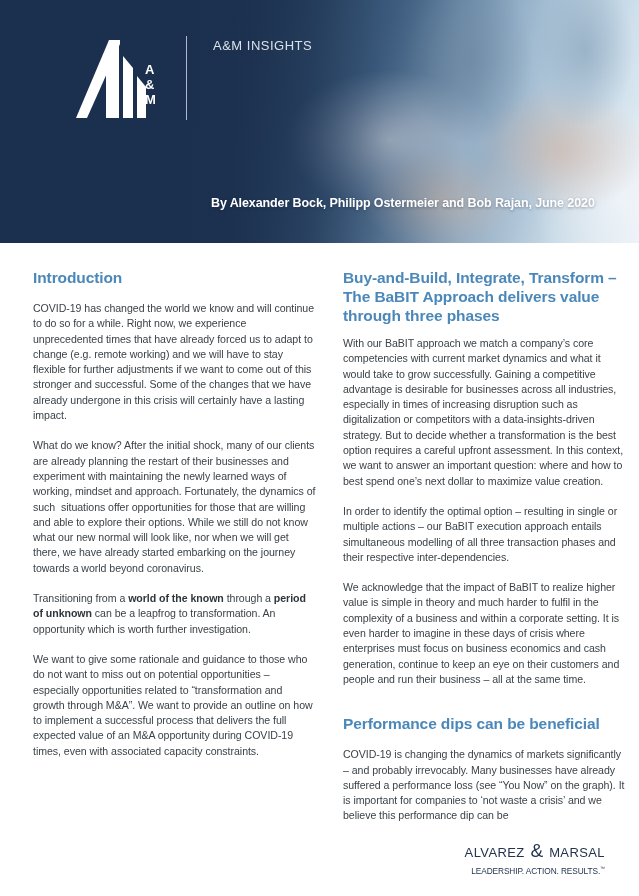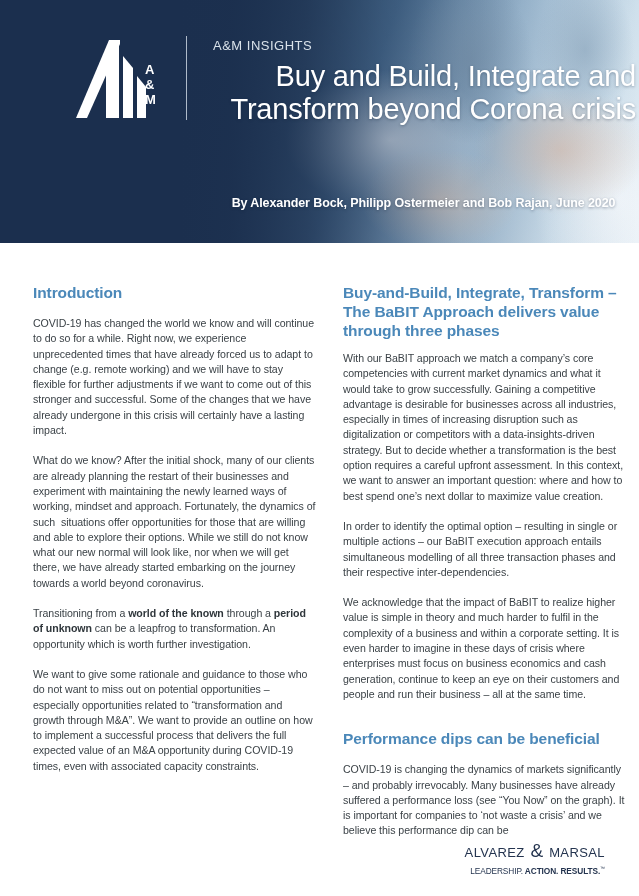--- a/index.html
+++ b/index.html
@@ -109,32 +109,32 @@
     text-align: right;
     letter-spacing: -0.2px;
     text-shadow: 0 1px 3px rgba(20,36,60,.35);
     font-family: "Liberation Sans", sans-serif;
   }
   .hero-byline {
     position: absolute;
     left: 211px;
     top: 196px;
     width: 425px;
-    text-align: center;
+    text-align: left;
     color: #ffffff;
     font-size: 12.5px;
     font-weight: 700;
     letter-spacing: -0.1px;
     text-shadow: 0 1px 3px rgba(20,36,60,.4);
   }
 
   
   .content {
     position: absolute;
-    top: 257px;
+    top: 242px;
     left: 0;
     width: 639px;
     height: 593px;
     padding: 26px 25px 0 33px;
     display: flex;
     gap: 27px;
   }
   .col {
     width: 283px;
     flex: 0 0 283px;
@@ -189,21 +189,21 @@
     text-align: right;
   }
   .am-tag {
     margin-top: 3px;
     color: #24344f;
     font-size: 8.3px;
     letter-spacing: -0.1px;
     font-family: "Liberation Sans", sans-serif;
     white-space: nowrap;
   }
-  .am-tag .bold { font-weight: 700; }
+  .am-tag .bold { font-weight: 400; }
   .am-tag .tm { font-size: 5px; vertical-align: super; }
 </style>
 </head>
 <body>
 
 <div class="hero">
   <div class="hero-photo"></div>
   <div class="hero-shade"></div>
 
   <div class="hero-inner">
@@ -214,21 +214,20 @@
         <polygon fill="#ffffff" points="30,78 43,78 43,2 30,22"></polygon>
         <polygon fill="#ffffff" points="47,78 57,78 57,28 47,16"></polygon>
         <polygon fill="#ffffff" points="61,78 70,78 70,47 61,36"></polygon>
       </svg>
     </div>
     <div class="logo-letters">A<br>&amp;<br>M</div>
 
     <div class="logo-divider"></div>
 
     <div class="kicker">A&amp;M INSIGHTS</div>
-    <div class="hero-title">Buy and Build, Integrate and Transform beyond Corona crisis</div>
     <div class="hero-byline">By Alexander Bock, Philipp Ostermeier and Bob Rajan, June 2020</div>
   </div>
 </div>
 
 <div class="content">
 
   <div class="col">
     <h2 class="sec">Introduction</h2>
     <p class="para">COVID-19 has changed the world we know and will continue to do so for a while. Right now, we experience unprecedented times that have already forced us to adapt to change (e.g. remote working) and we will have to stay flexible for further adjustments if we want to come out of this stronger and successful. Some of the changes that we have already undergone in this crisis will certainly have a lasting impact.</p>
     <p class="para">What do we know? After the initial shock, many of our clients are already planning the restart of their businesses and experiment with maintaining the newly learned ways of working, mindset and approach. Fortunately, the dynamics of such  situations offer opportunities for those that are willing and able to explore their options. While we still do not know what our new normal will look like, nor when we will get there, we have already started embarking on the journey towards a world beyond coronavirus.</p>

